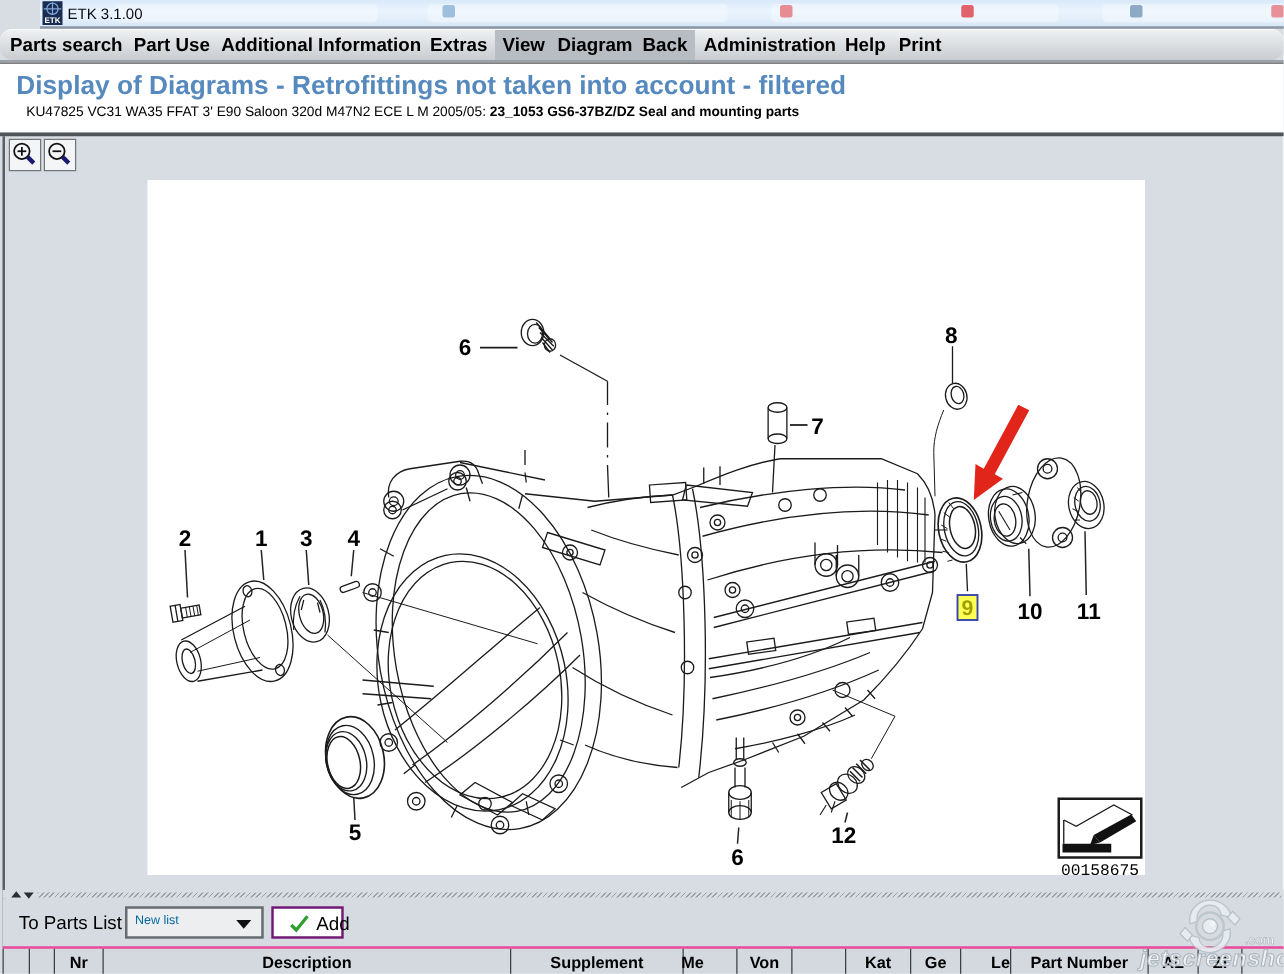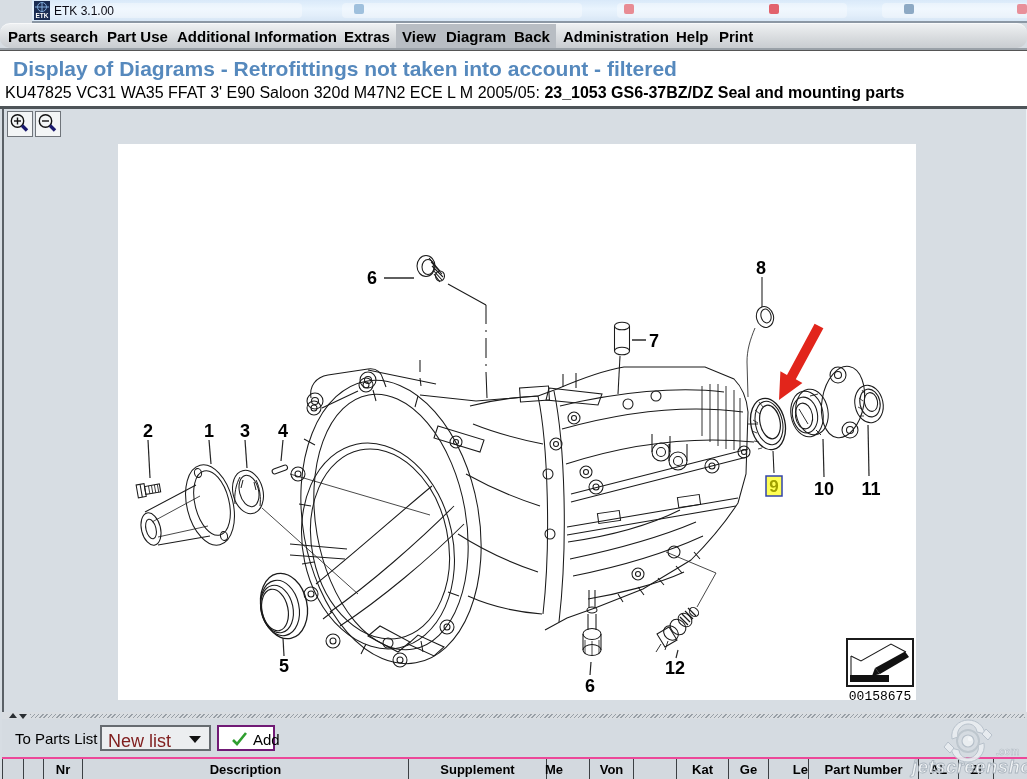--- a/index.html
+++ b/index.html
@@ -15,41 +15,41 @@
 #etktitle { position:absolute; left:22px; top:4px; font-size:12px; color:#0a0a14; }
 
 #menubar { position:absolute; left:0; top:23px; width:1027px; height:25px;
   background:linear-gradient(180deg,#eef0f2 0%,#d9dcdf 55%,#c9cdd1 100%); border-top:1px solid #f8f9fa;border-radius:10px;}
 #menupress { position:absolute; left:396px; top:0px; width:160px; height:25px; background:#b8bdc3; }
 .mi { position:absolute; top:3.5px; font-size:15px; font-weight:bold; color:#000; white-space:pre; }
 #menuline { position:absolute; left:0; top:48px; width:1027px; height:2px; background:#9aa1a8; }
 
 #headpanel { position:absolute; left:0; top:50px; width:1027px; height:56px; background:#ffffff; border-top:1px solid #555; }
 #h1 { position:absolute; left:13px; top:6px; font-size:21px; font-weight:bold; color:#5689bd; letter-spacing:0px;}
-#h2 { position:absolute; left:5px; top:33px; font-size:16px; color:#000; }
+#h2 { position:absolute; left:21px; top:33px; font-size:11px; color:#000; }
 #darksep { position:absolute; left:0; top:106px; width:1027px; height:3px; background:#4e5458; }
 
 #leftborder { position:absolute; left:2px; top:109px; width:2px; height:648px; background:#5a6066; }
 
 .zbtn { position:absolute; top:111px; width:26px; height:26px; background:#f3f5f6; border:1px solid #6f747a; }
 #zb1 { left:7px; } #zb2 { left:35px; }
 
 #canvas { position:absolute; left:118px; top:144px; width:798px; height:556px; background:#ffffff; }
 
 #splitter { position:absolute; left:2px; top:712px; width:1025px; height:7px; background:#d9dde1; }
 #splitdots { position:absolute; left:28px; top:2px; width:995px; height:4px;
   background-image:repeating-linear-gradient(135deg,#989fa6 0 1px,transparent 1px 3px); }
 .spl-arrow { position:absolute; top:1px; width:0; height:0; border-left:4px solid transparent; border-right:4px solid transparent; }
 #spl-up { left:7px; border-bottom:5px solid #2a2e33; }
 #spl-dn { left:17px; border-top:5px solid #2a2e33; top:2px;}
 
 #toolrow { position:absolute; left:2px; top:719px; width:1025px; height:38px; background:#d5dbe1; }
 #tpl { position:absolute; left:13px; top:11px; font-size:15px; color:#000; }
 #dropdown { position:absolute; left:98px; top:6px; width:111px; height:26px; background:#eceef0; border:2px solid #666b70; }
-#ddtext { position:absolute; left:6px; top:4px; font-size:18px; color:#7f1d1d; }
+#ddtext { position:absolute; left:6px; top:4px; font-size:10px; color:#0369a1; }
 #ddarrow { position:absolute; right:8px; top:9px; width:0; height:0; border-left:6px solid transparent; border-right:6px solid transparent; border-top:7px solid #111; }
 #addbtn { position:absolute; left:215px; top:6px; width:58px; height:26px; background:#ffffff; border:2px solid #701a75; }
 #addtxt { position:absolute; left:34px; top:4px; font-size:15px; color:#000; }
 
 #thead { position:absolute; left:2px; top:757px; width:1025px; height:22px; background:#d3d9df; border-top:2px solid #ec4899; }
 .vline { position:absolute; top:0; width:1px; height:22px; background:#3c4044; }
 .hcell { position:absolute; top:3px; font-size:13px; font-weight:bold; color:#000; text-align:center; }
 #rightedge { position:absolute; right:0; top:109px; width:1px; height:648px; background:#eef2f6; }
 </style>
 </head>

